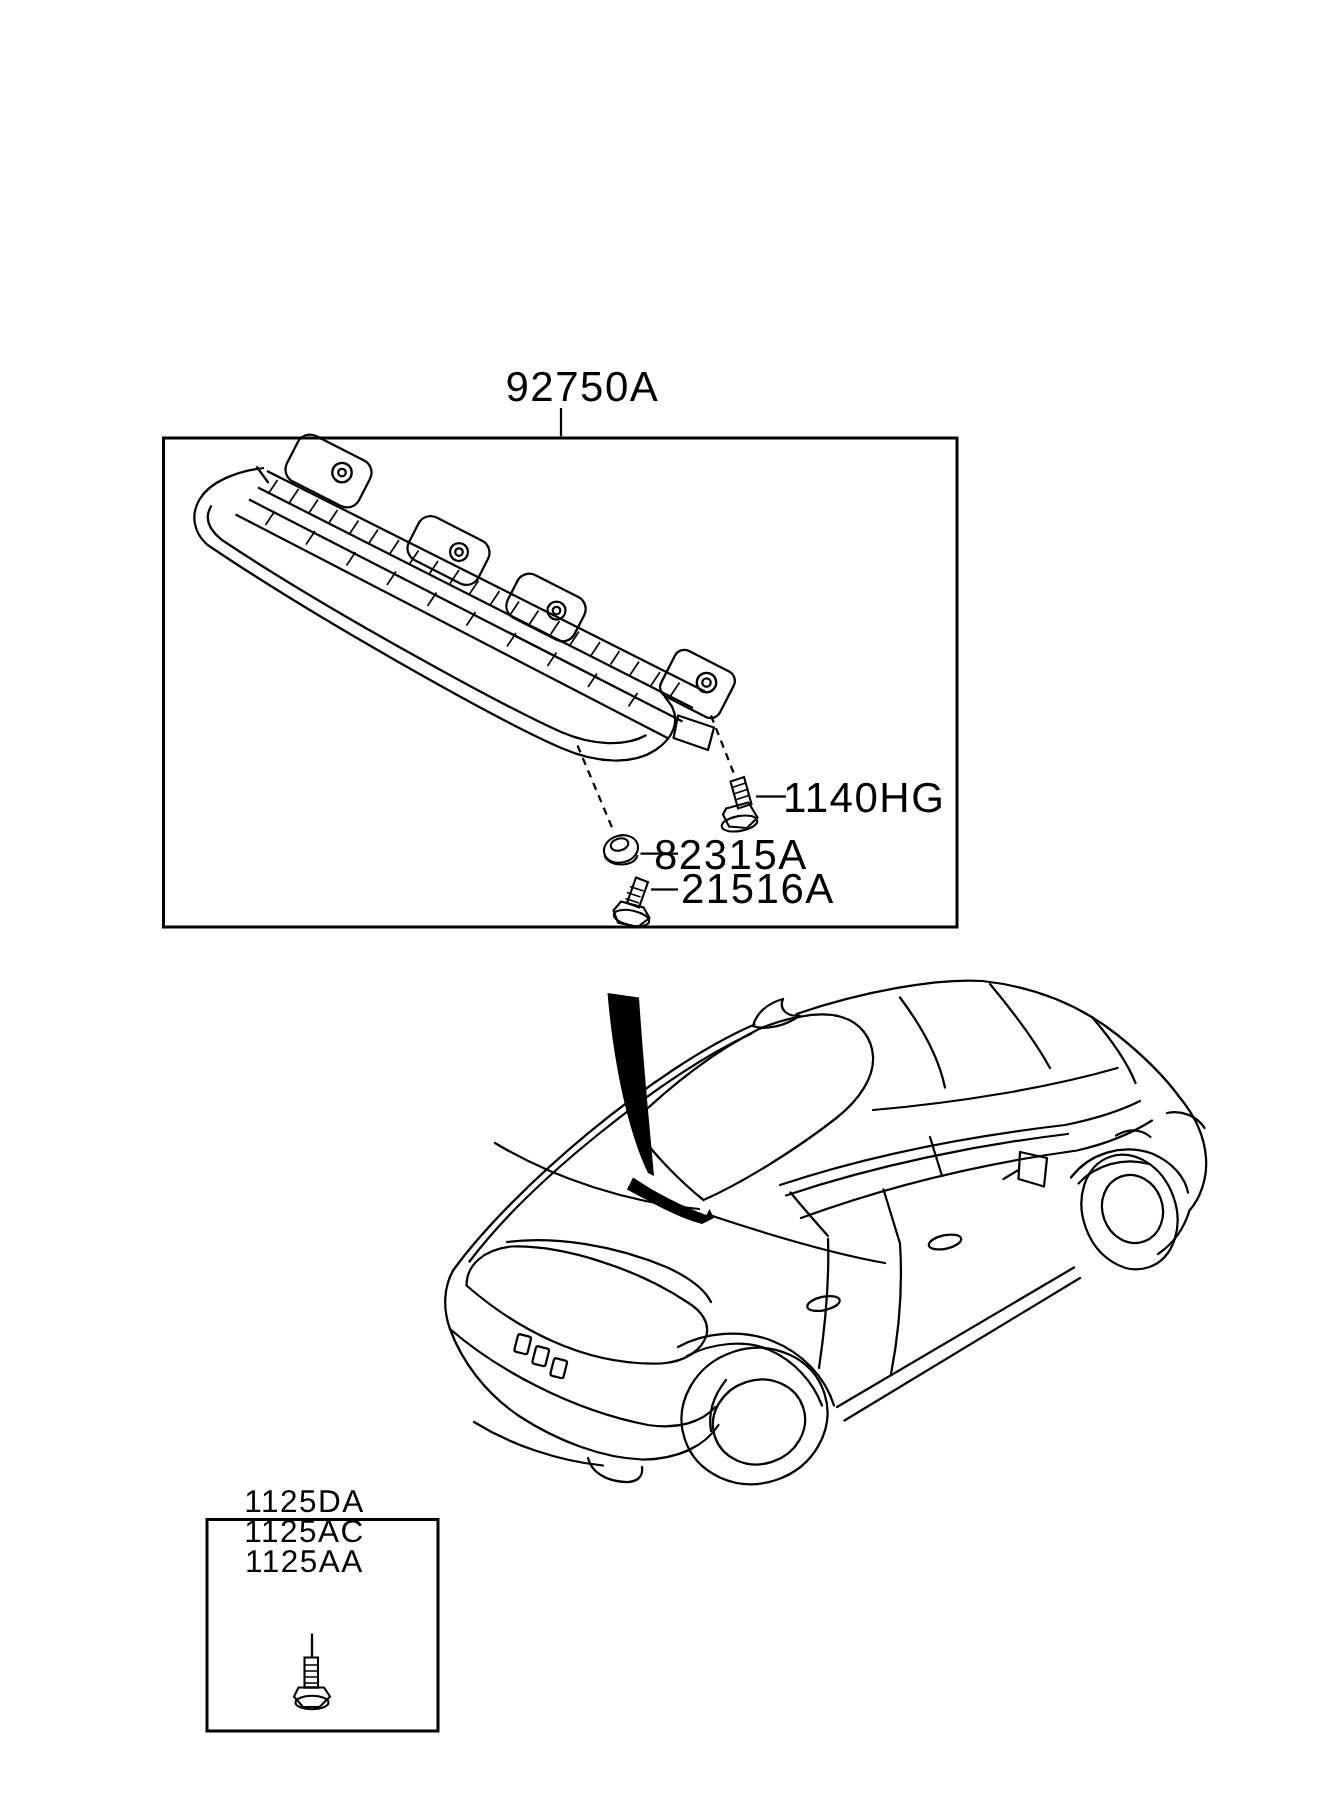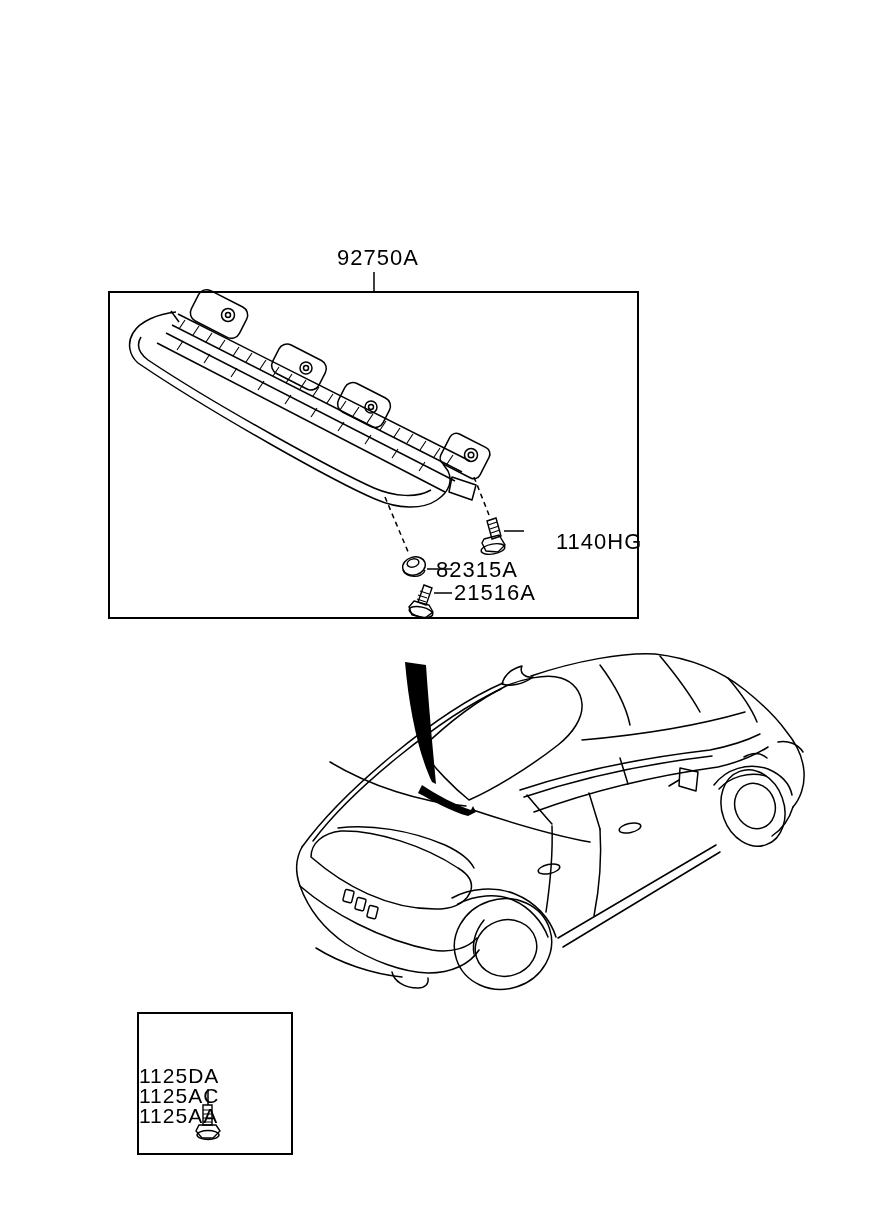--- a/index.html
+++ b/index.html
@@ -1,22 +1,22 @@
 <!DOCTYPE html>
 <html><head>
 <meta charset="utf-8">
 <style>
   html,body{margin:0;padding:0;overflow:hidden;}
   body{width:886px;height:1211px;position:relative;background:#ffffff;
        font-family:"Liberation Sans",sans-serif;}
   .detail-box{position:absolute;border:2px solid #000;background:transparent;z-index:0;}
   svg.art{position:absolute;left:0;top:0;z-index:1;}
-  .part-label{position:absolute;font-size:22px;line-height:24px;color:#000;
+  .part-label{position:absolute;font-size:28px;line-height:24px;color:#000;
               letter-spacing:1px;white-space:nowrap;z-index:2;cursor:default;}
-  .hw-labels{position:absolute;left:139px;top:1066px;width:128px;text-align:left;z-index:2;}
+  .hw-labels{position:absolute;left:139px;top:992px;width:128px;text-align:center;z-index:2;}
   .hw-labels .part-label{position:static;display:block;font-size:21px;line-height:20px;letter-spacing:1px;}
 </style>
 </head>
 <body>
 
 <div class="detail-box" style="left:108px;top:291px;width:527px;height:324px;"></div>
 <div class="detail-box" style="left:137px;top:1012px;width:152px;height:139px;"></div>
 
 <svg class="art" width="886" height="1211" viewBox="0 0 886 1211">
 
@@ -139,21 +139,21 @@
 
   <g stroke="#000" stroke-width="1.4" fill="none">
     <path d="M203,1105 h9 v20 h-9 Z"></path>
     <path stroke-width="1.1" d="M203,1110 h9 M203,1114 h9 M203,1118 h9 M203,1122 h9"></path>
     <path d="M199,1125 L216,1125 L220,1131 L213,1138 L202,1138 L196,1131 Z"></path>
     <ellipse cx="208" cy="1135" rx="11" ry="4.5"></ellipse>
   </g>
 </svg>
 
 <div class="part-label" style="left:337px;top:246px;">92750A</div>
-<div class="part-label" style="left:556px;top:520px;margin-top:10px;">1140HG</div>
+<div class="part-label" style="left:522px;top:520px;">1140HG</div>
 <div class="part-label" style="left:436px;top:558px;">82315A</div>
 <div class="part-label" style="left:454px;top:581px;">21516A</div>
 
 <div class="hw-labels">
   <span class="part-label">1125DA</span>
   <span class="part-label">1125AC</span>
   <span class="part-label">1125AA</span>
 </div>
 
 </body></html>

